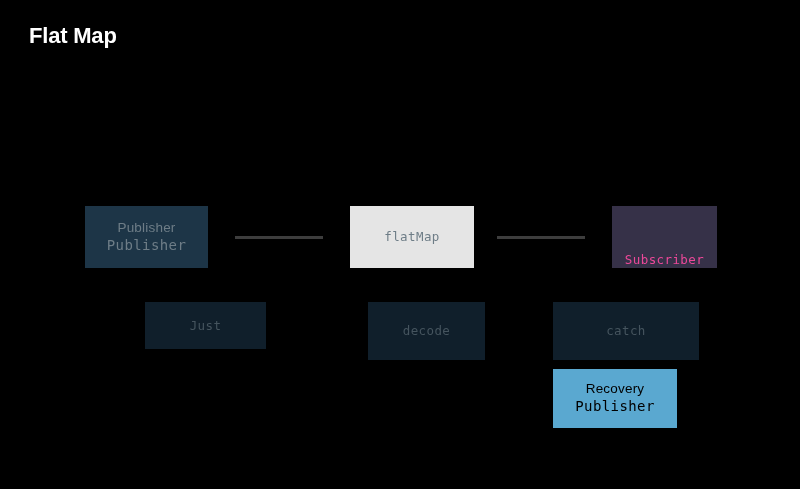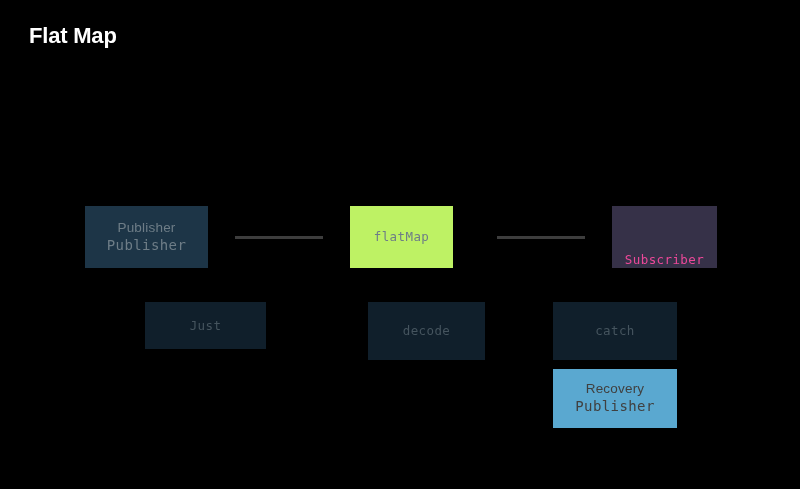--- a/index.html
+++ b/index.html
@@ -80,34 +80,34 @@
 
   <div id="page-title">Flat Map</div>
 
   <div id="diagram-layer">
       <div class="connector" style="left: 235px; top: 236px; width: 88px; background: rgb(61, 61, 61);"></div>
       <div class="connector" style="left: 497px; top: 236px; width: 88px; background: rgb(61, 61, 61);"></div>
       <div class="node" style="left: 85px; top: 206px; width: 123px; height: 62px; background: rgb(29, 53, 71); color: rgb(110, 125, 135);">
         <span class="line-sans">Publisher</span>
         <span class="line-mono">Publisher</span>
       </div>
-      <div class="node single" style="left: 350px; top: 206px; width: 103px; height: 62px; background: #bef264; color: rgb(110, 125, 135);">
+      <div class="node single" style="left: 350px; top: 206px; width: 124px; height: 62px; background: #e5e5e5; color: rgb(110, 125, 135);">
         <span class="line-mono">flatMap</span>
       </div>
       <div class="node single" style="left: 612px; top: 206px; width: 105px; height: 62px; background: rgb(54, 49, 72); color: #ec4899; justify-content: flex-end;">
         <span class="line-mono">Subscriber</span>
       </div>
       <div class="node single" style="left: 145px; top: 302px; width: 121px; height: 47px; background: rgb(16, 31, 43); color: rgb(69, 84, 94);">
         <span class="line-mono">Just</span>
       </div>
       <div class="node single" style="left: 351px; top: 302px; width: 117px; height: 58px; background: rgb(16, 31, 43); color: rgb(69, 84, 94); margin-left: 17px;">
         <span class="line-mono">decode</span>
       </div>
-      <div class="node single" style="left: 553px; top: 302px; width: 124px; height: 58px; background: rgb(16, 31, 43); color: rgb(69, 84, 94);">
+      <div class="node single" style="left: 553px; top: 302px; width: 146px; height: 58px; background: rgb(16, 31, 43); color: rgb(69, 84, 94);">
         <span class="line-mono">catch</span>
       </div>
-      <div class="node" style="left: 553px; top: 369px; width: 124px; height: 59px; background: rgb(90, 168, 208); color: #404040;">
+      <div class="node" style="left: 553px; top: 369px; width: 124px; height: 59px; background: rgb(90, 168, 208); color: #000000;">
         <span class="line-sans">Recovery</span>
         <span class="line-mono">Publisher</span>
       </div>
     </div>
 
 </div>
 
 </body></html>

